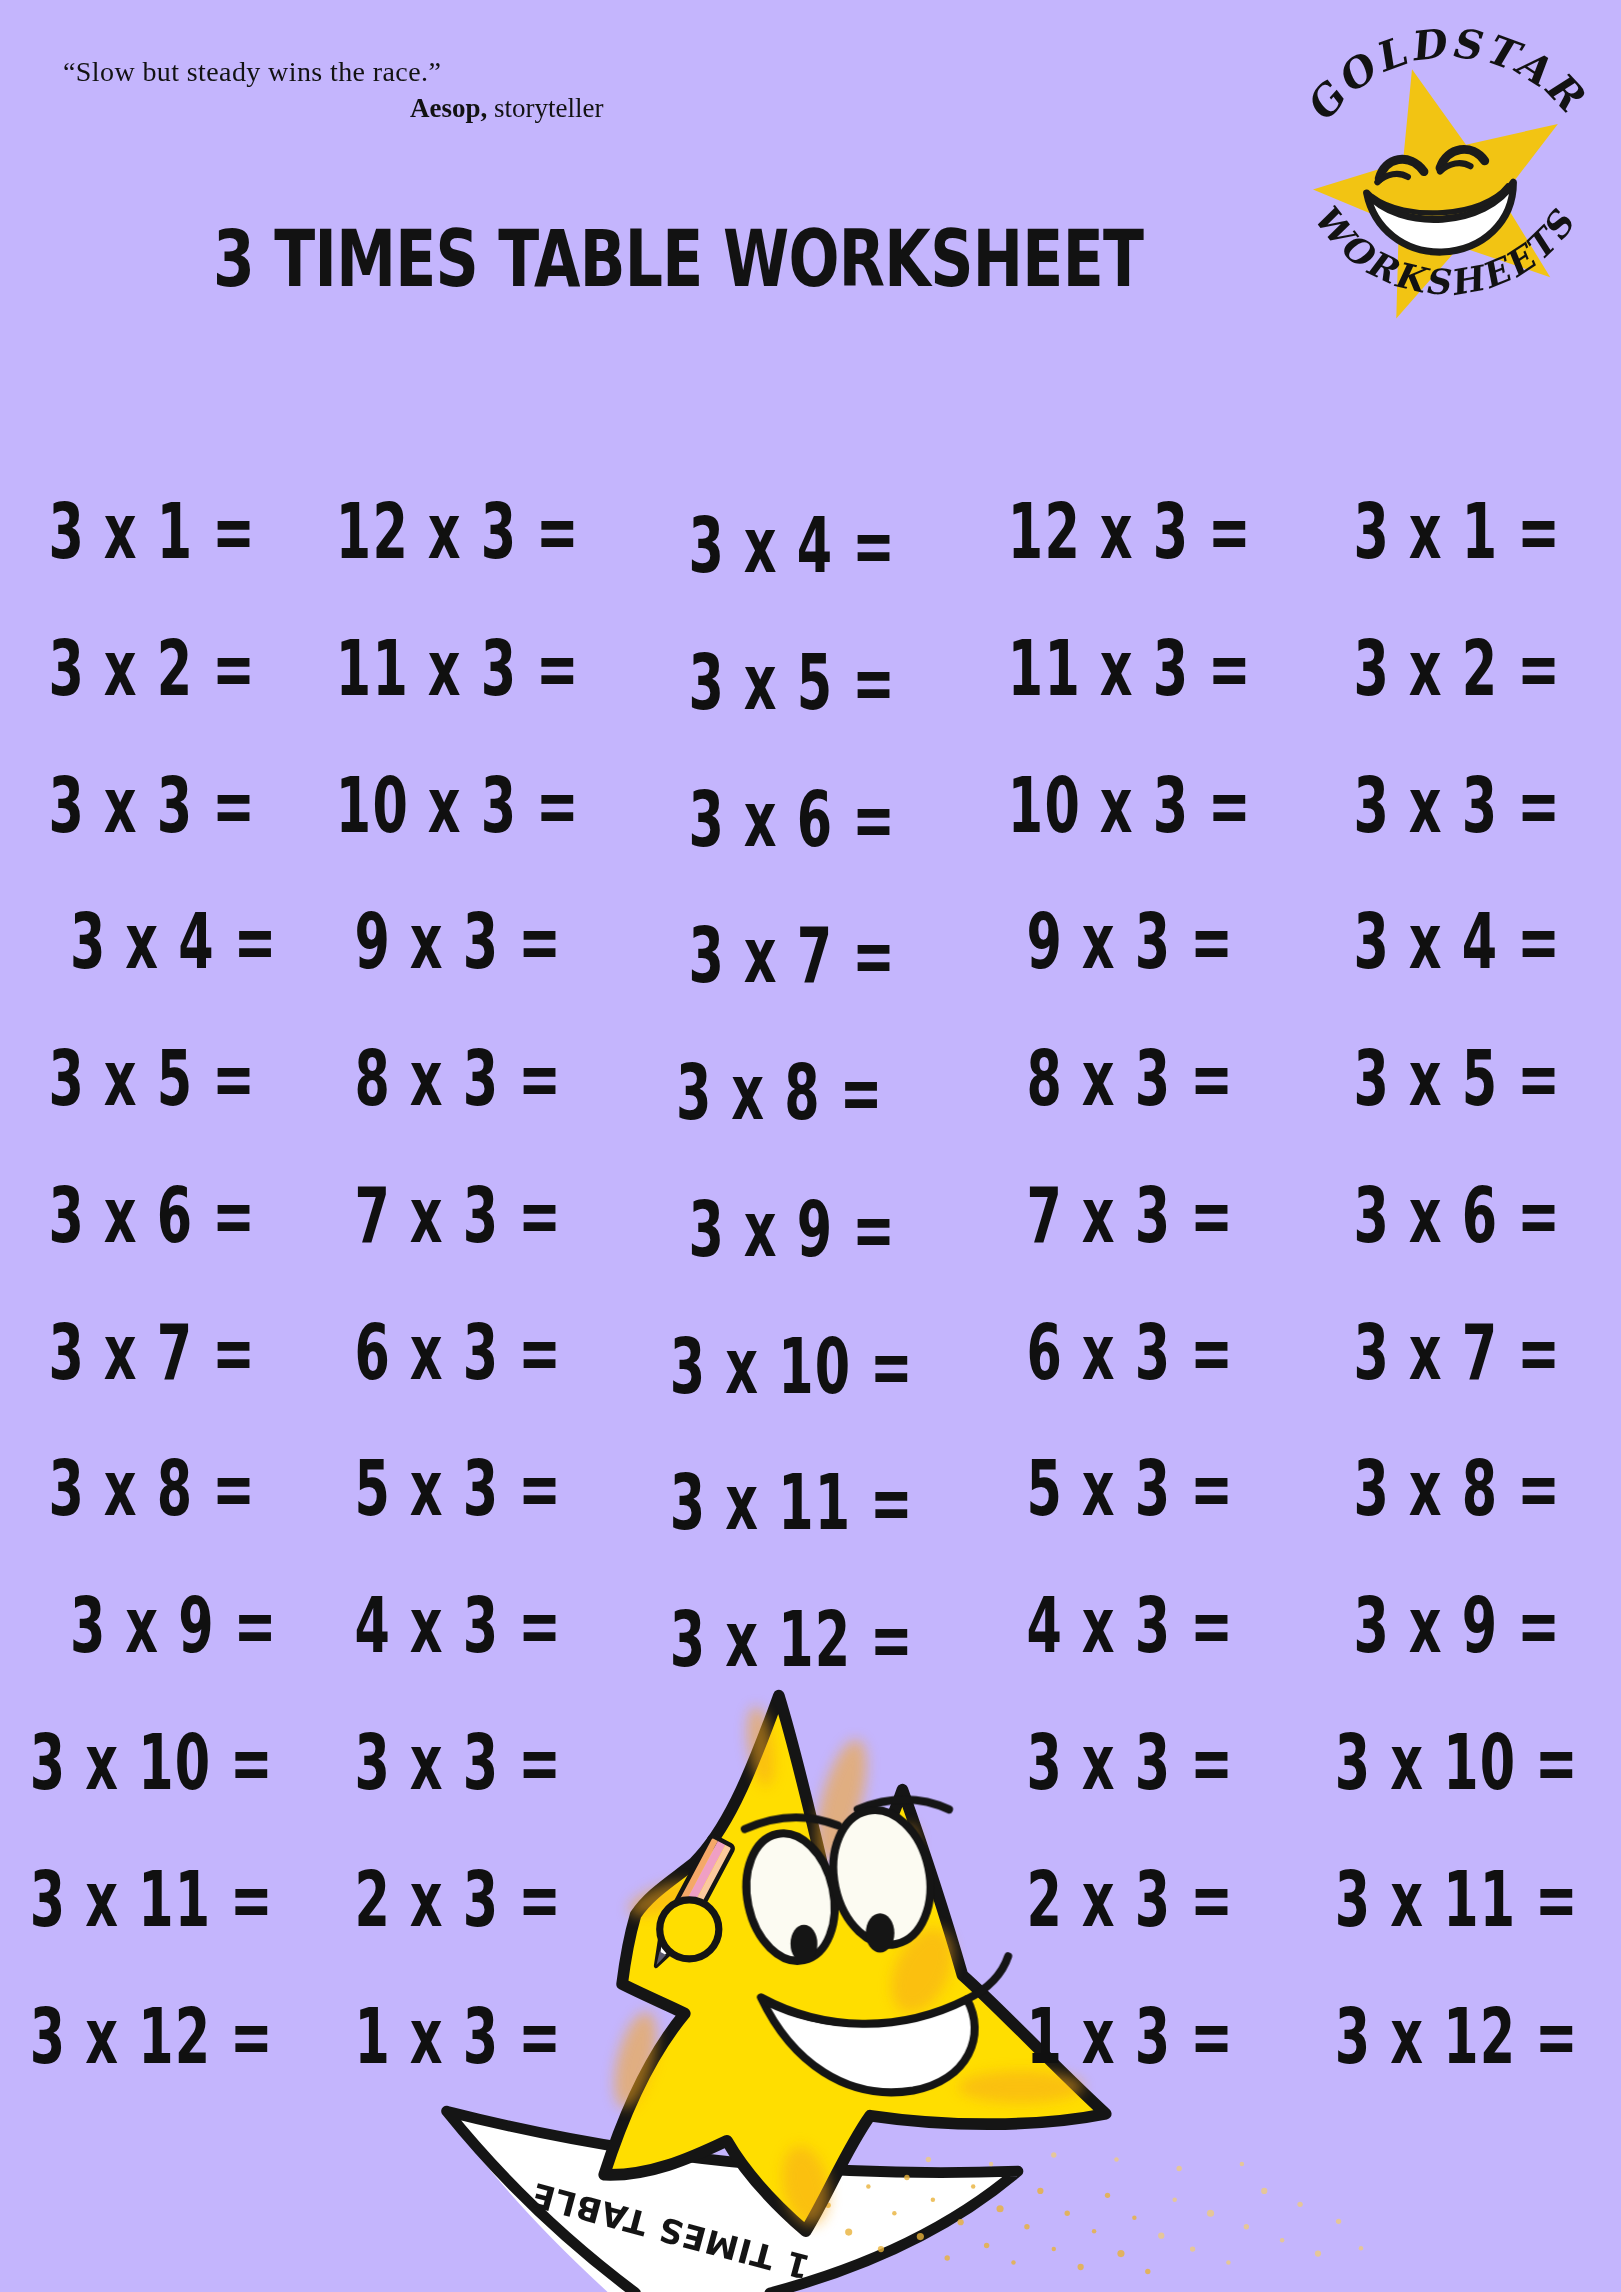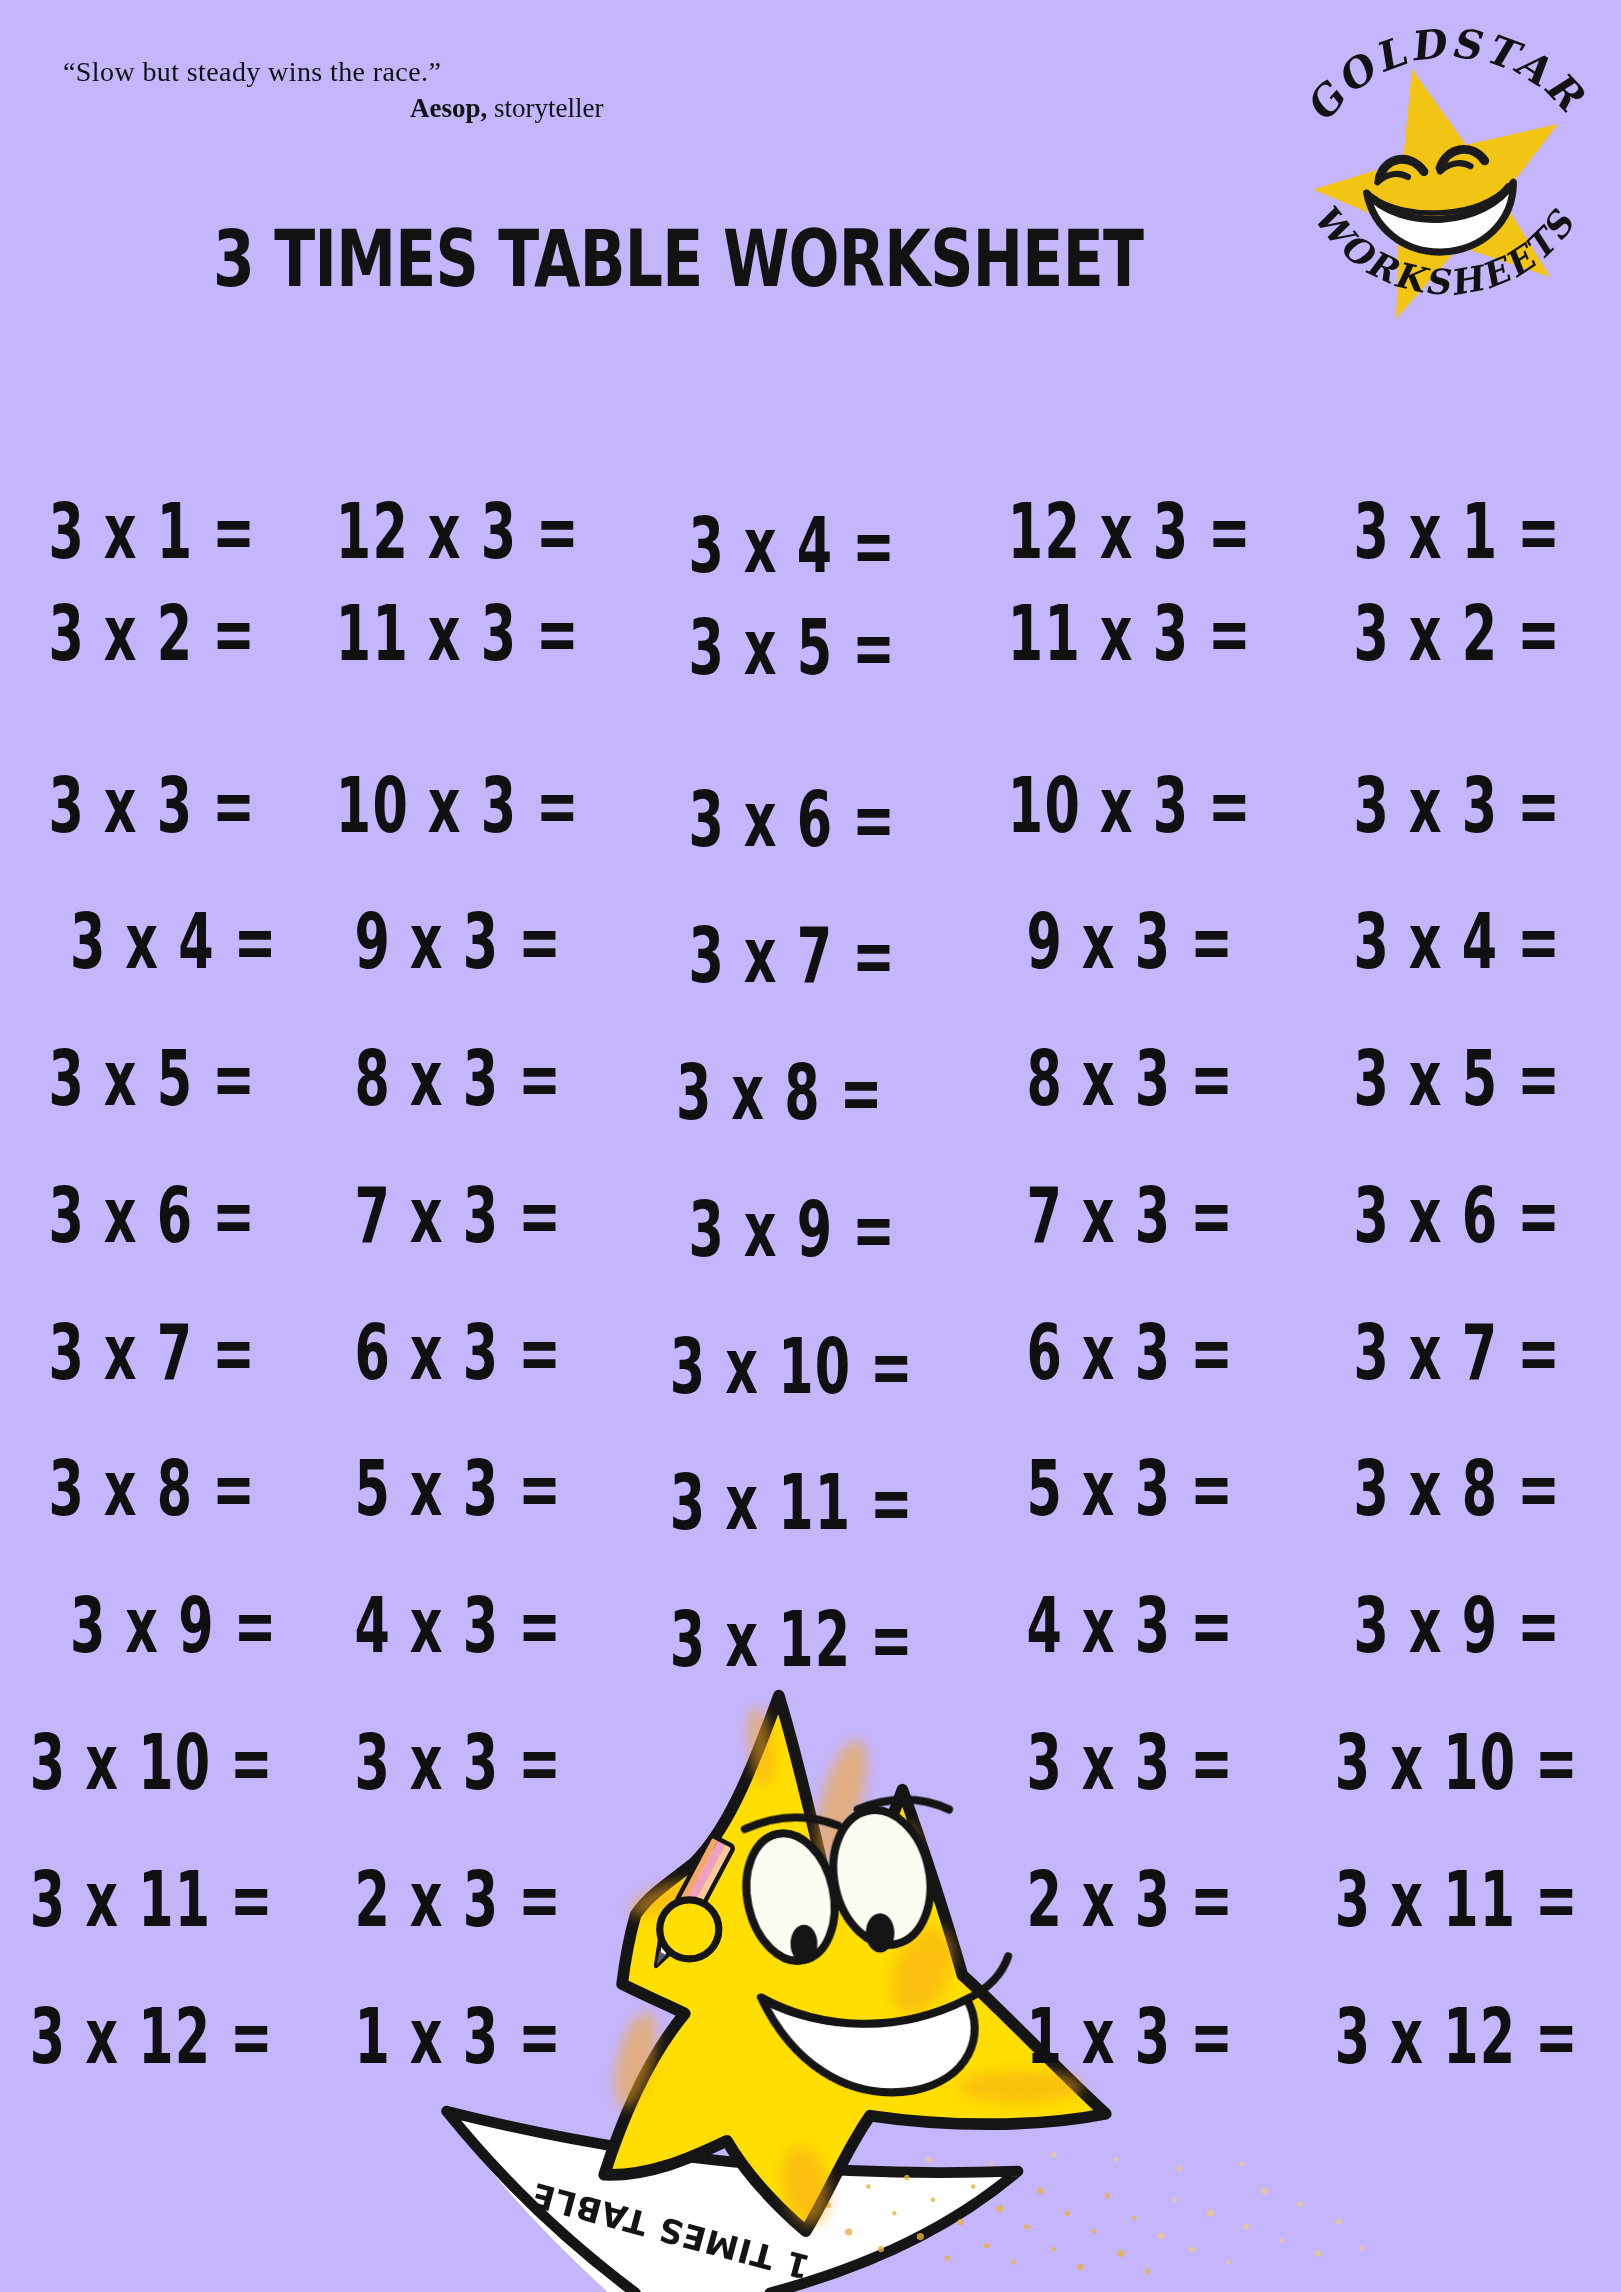--- a/index.html
+++ b/index.html
@@ -206,21 +206,21 @@
         <div class="pcell c3">
           <span class="ptext">3 x 4 =</span>
         </div>
         <div class="pcell c4">
           <span class="ptext">12 x 3 =</span>
         </div>
         <div class="pcell c5">
           <span class="ptext">3 x 1 =</span>
         </div>
       </div>
-      <div class="prow" style="top: 589px;">
+      <div class="prow" style="top: 624px;">
         <div class="pcell c1">
           <span class="ptext">3 x 2 =</span>
         </div>
         <div class="pcell c2">
           <span class="ptext">11 x 3 =</span>
         </div>
         <div class="pcell c3">
           <span class="ptext">3 x 5 =</span>
         </div>
         <div class="pcell c4">

